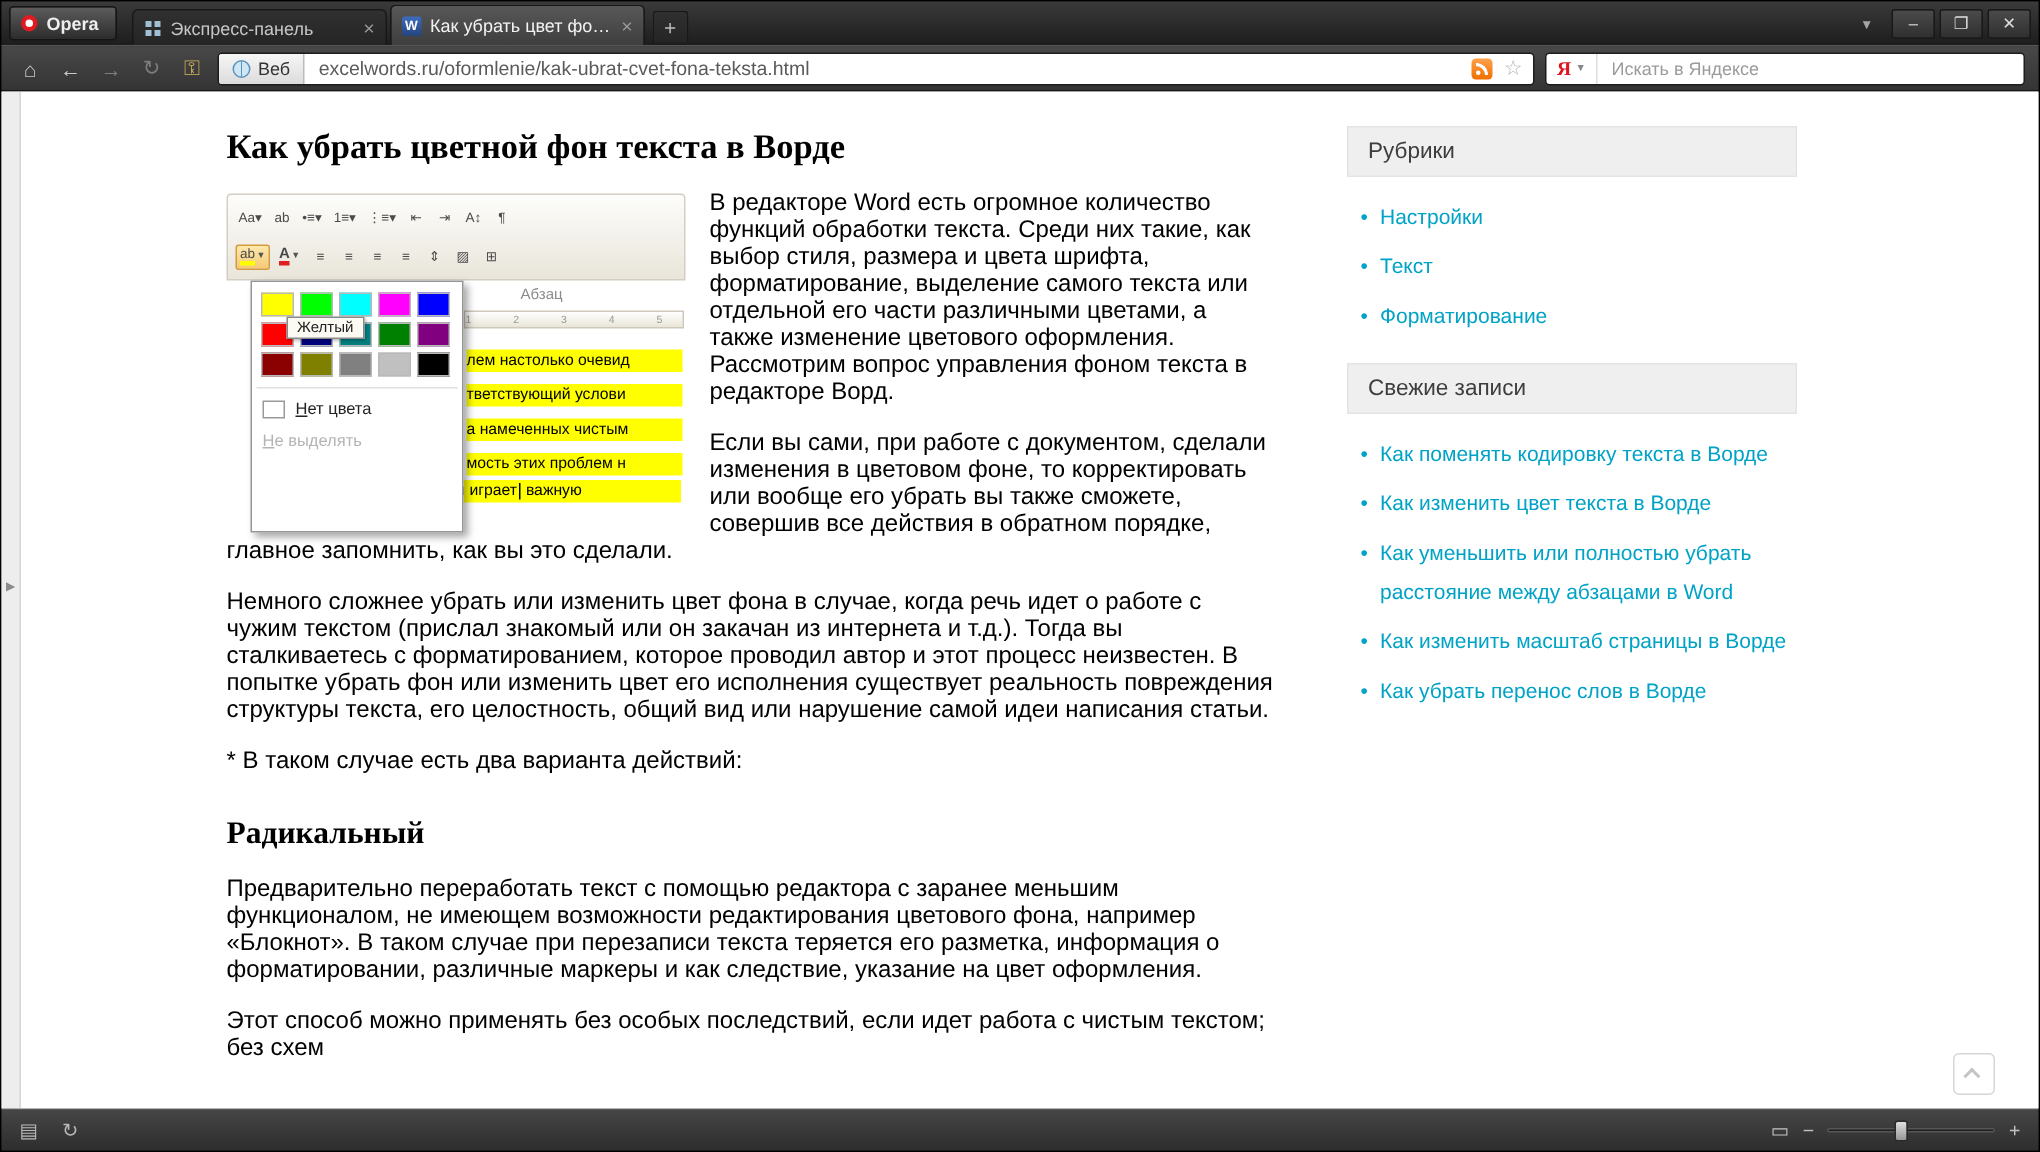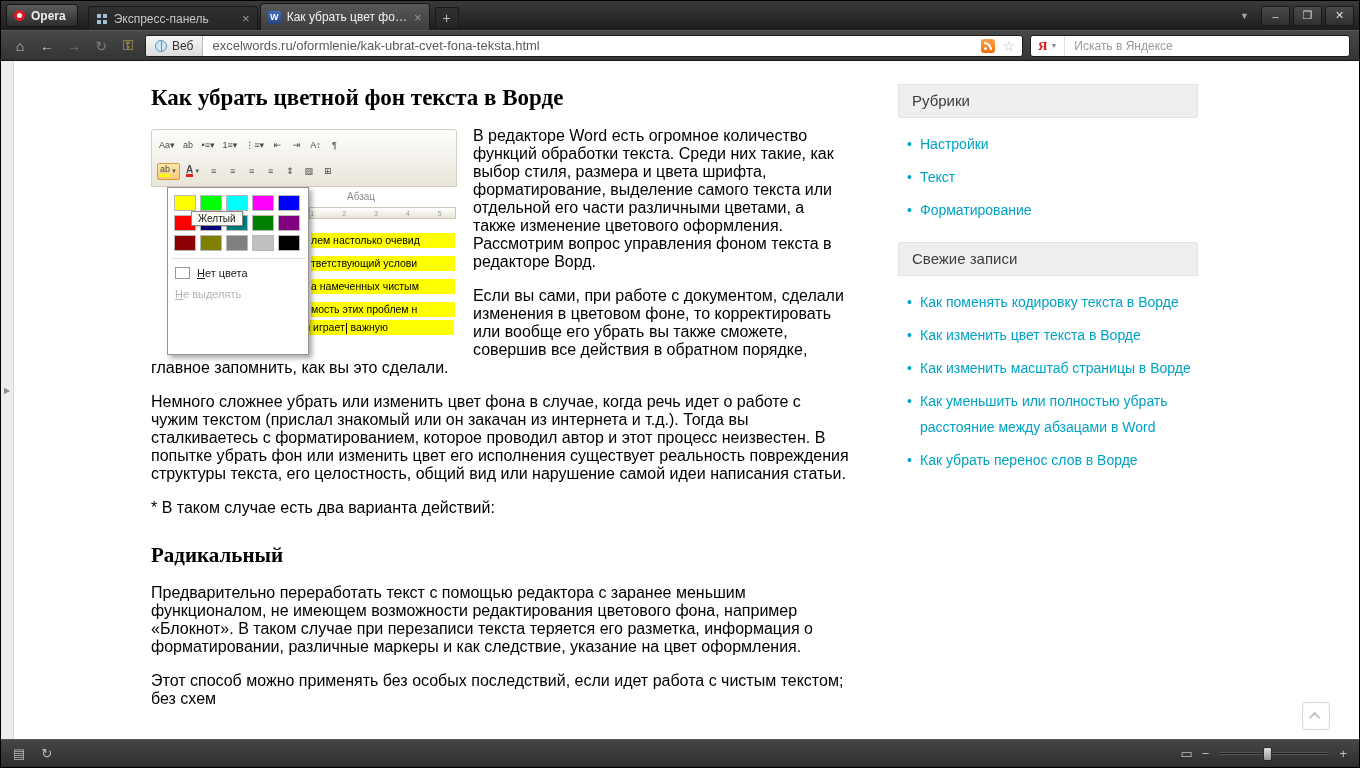--- a/index.html
+++ b/index.html
@@ -277,22 +277,22 @@
         <div class="sb-head">Рубрики</div>
         <ul class="sb-list">
           <li><a>Настройки</a></li>
           <li><a>Текст</a></li>
           <li><a>Форматирование</a></li>
         </ul>
         <div class="sb-head second">Свежие записи</div>
         <ul class="sb-list">
           <li><a>Как поменять кодировку текста в Ворде</a></li>
           <li><a>Как изменить цвет текста в Ворде</a></li>
+          <li><a>Как уменьшить или полностью убрать расстояние между абзацами в Word</a></li>
           <li><a>Как изменить масштаб страницы в Ворде</a></li>
-          <li><a>Как уменьшить или полностью убрать расстояние между абзацами в Word</a></li>
           <li><a>Как убрать перенос слов в Ворде</a></li>
         </ul>
       </div>
 
       <div class="scrolltop">
         <i></i>
       </div>
     </div>
   </div>
 

